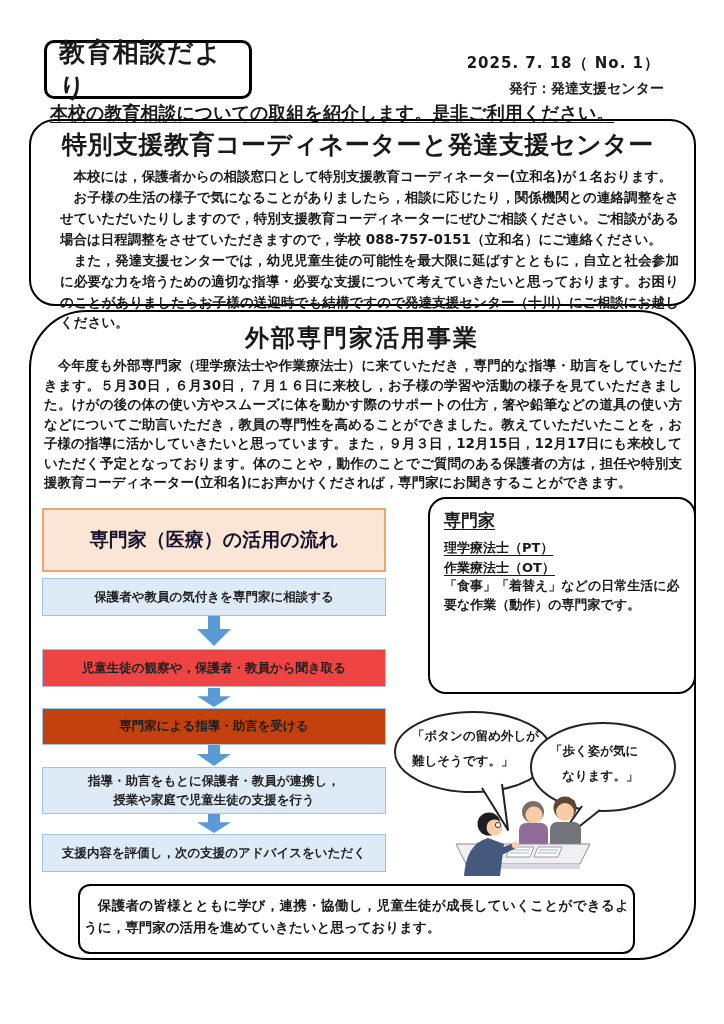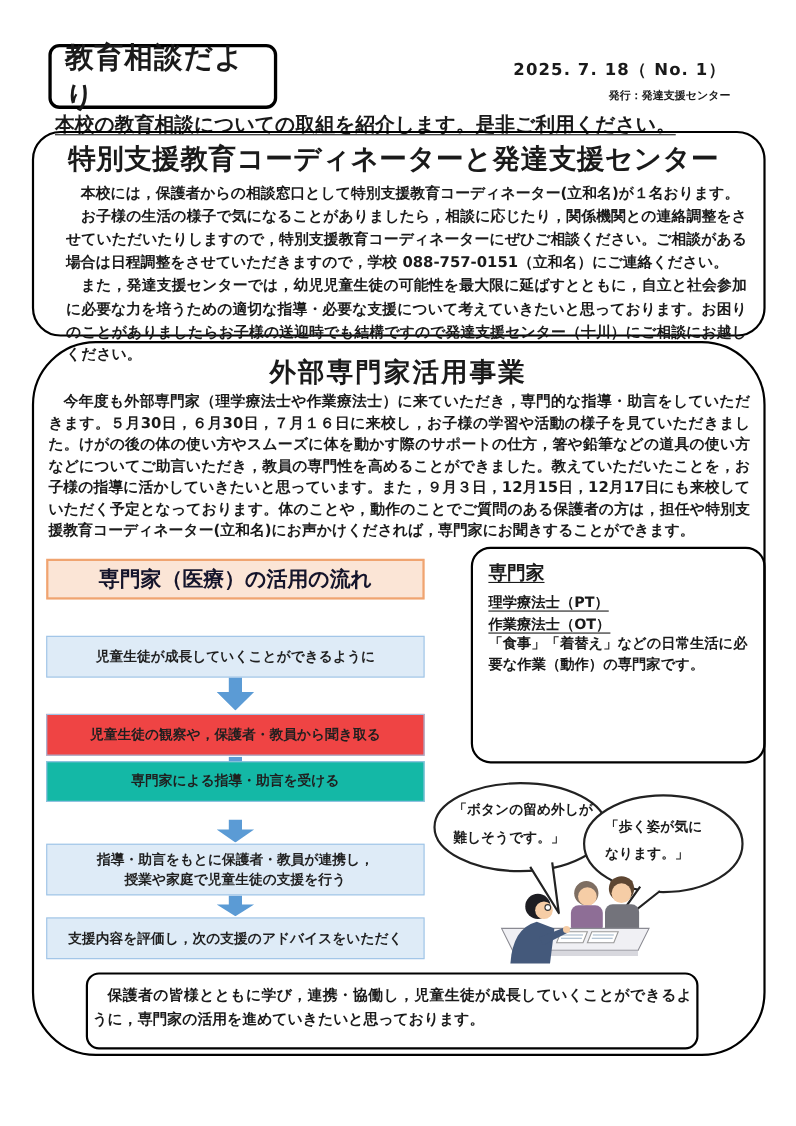--- a/index.html
+++ b/index.html
@@ -8,21 +8,21 @@
     font-family:"DejaVu Sans",sans-serif;color:#1a1a1a;
   }
   
   .masthead{
     position:absolute;left:44px;top:40px;width:208px;height:59px;
     border:3px solid #000;border-radius:10px;
     display:flex;align-items:center;padding-left:12px;box-sizing:border-box;
   }
   .masthead .t{font-size:26px;font-weight:800;letter-spacing:1px;}
   .issue-date{position:absolute;top:54px;right:64px;font-size:15px;font-weight:700;letter-spacing:1px;}
-  .publisher{position:absolute;top:80px;right:60px;font-size:10px;font-weight:700;}
+  .publisher{position:absolute;top:80px;right:60px;font-size:14px;font-weight:700;}
   .intro{
     position:absolute;left:50px;top:101px;font-size:18px;font-weight:700;
     text-decoration:underline;text-underline-offset:3px;
   }
   
   .box1{
     position:absolute;left:29px;top:119px;width:667px;height:187px;
     border:2.5px solid #000;border-radius:26px;box-sizing:border-box;
     padding:7px 15px 0 29px;
   }
@@ -36,21 +36,21 @@
   .box2-title{
     position:absolute;left:0;top:322px;width:724px;text-align:center;
     font-size:24px;font-weight:800;letter-spacing:2px;
   }
   .box2-body{
     position:absolute;left:44px;top:356px;width:638px;
     font-size:13.5px;line-height:1.45;font-weight:600;text-align:justify;
   }
   
   .flow-title{
-    position:absolute;left:42px;top:508px;width:344px;height:37px;
+    position:absolute;left:42px;top:508px;width:344px;height:64px;
     display:flex;align-items:center;justify-content:center;box-sizing:border-box;
     font-size:19px;font-weight:800;color:#14142b;
   }
   .step{
     position:absolute;left:42px;width:344px;box-sizing:border-box;
     display:flex;align-items:center;justify-content:center;text-align:center;
     font-size:12.5px;font-weight:700;color:#1f1f1f;white-space:pre-line;line-height:1.5;
   }
   .arrow{position:absolute;left:197px;width:34px;}
   .arrow svg{display:block;width:100%;height:100%;}
@@ -97,35 +97,35 @@
   </div>
 
   <div class="box2"></div>
   <div class="box2-title">外部専門家活用事業</div>
   <div class="box2-body">　今年度も外部専門家（理学療法士や作業療法士）に来ていただき，専門的な指導・助言をしていただきます。５月30日，６月30日，７月１６日に来校し，お子様の学習や活動の様子を見ていただきました。けがの後の体の使い方やスムーズに体を動かす際のサポートの仕方，箸や鉛筆などの道具の使い方などについてご助言いただき，教員の専門性を高めることができました。教えていただいたことを，お子様の指導に活かしていきたいと思っています。また，９月３日，12月15日，12月17日にも来校していただく予定となっております。体のことや，動作のことでご質問のある保護者の方は，担任や特別支援教育コーディネーター(立和名)にお声かけくだされば，専門家にお聞きすることができます。</div>
 
   <div class="flow-title" style="background:#FBE5D6;border:2px solid #F0A470;">
     <span>専門家（医療）の活用の流れ</span>
   </div>
 
-  <div class="step" style="top:578px;height:38px;background:#DEEBF7;border:1px solid #9DC3E6;">児童生徒が成長していくことができるように</div>
+  <div class="step" style="top:578px;height:38px;background:#DEEBF7;border:1px solid #9DC3E6;">保護者や教員の気付きを専門家に相談する</div>
   <div class="arrow" style="top:616px;height:30px;">
     <svg viewBox="0 0 34 30" preserveAspectRatio="none">
         <polygon points="11,0 23,0 23,13 34,13 17,30 0,13 11,13" fill="#5B9BD5"></polygon>
       </svg>
   </div>
 
   <div class="step" style="top:649px;height:38px;background:#ef4444;border:1px solid #9DC3E6;">児童生徒の観察や，保護者・教員から聞き取る</div>
   <div class="arrow" style="top:688px;height:19px;">
     <svg viewBox="0 0 34 30" preserveAspectRatio="none">
         <polygon points="11,0 23,0 23,13 34,13 17,30 0,13 11,13" fill="#5B9BD5"></polygon>
       </svg>
   </div>
 
-  <div class="step" style="top:692px;height:37px;background:#14b8a6;border:1px solid #9DC3E6;">専門家による指導・助言を受ける</div>
+  <div class="step" style="top:708px;height:37px;background:#c2410c;border:1px solid #9DC3E6;">専門家による指導・助言を受ける</div>
   <div class="arrow" style="top:745px;height:21px;">
     <svg viewBox="0 0 34 30" preserveAspectRatio="none">
         <polygon points="11,0 23,0 23,13 34,13 17,30 0,13 11,13" fill="#5B9BD5"></polygon>
       </svg>
   </div>
 
   <div class="step" style="top:767px;height:47px;background:#DEEBF7;border:1px solid #9DC3E6;">指導・助言をもとに保護者・教員が連携し，
 授業や家庭で児童生徒の支援を行う</div>
   <div class="arrow" style="top:814px;height:19px;">
     <svg viewBox="0 0 34 30" preserveAspectRatio="none">
@@ -149,21 +149,21 @@
     </svg>
     <div class="txt" style="left:20px;top:13px;">「ボタンの留め外しが
 難しそうです。」</div>
   </div>
 
   <div class="bubble" style="left:528px;top:720px;width:150px;height:132px;">
     <svg width="150" height="132" viewBox="0 0 150 132">
       <ellipse cx="75" cy="47" rx="72" ry="44" fill="#fff" stroke="#222" stroke-width="2"></ellipse>
       <path d="M 54 86 L 24 128 L 72 90" fill="#fff" stroke="#222" stroke-width="2" stroke-linejoin="round"></path>
     </svg>
-    <div class="txt" style="left:22px;top:18px;">「歩く姿が気に
+    <div class="txt" style="left:22px;top:18px;text-align:right;">「歩く姿が気に
 なります。」</div>
   </div>
 
   <div class="illus">
     <svg width="150" height="105" viewBox="0 0 150 105">
 
       <circle cx="85" cy="40" r="11" fill="#7E6E62"></circle>
       <circle cx="86" cy="43" r="8.5" fill="#F6CDA6"></circle>
       <path d="M77 37 q8 -7 16 0 l0 -4 q-8 -6 -16 0 z" fill="#7E6E62"></path>
       <rect x="71" y="51" width="29" height="26" rx="7" fill="#8E6E96"></rect>

